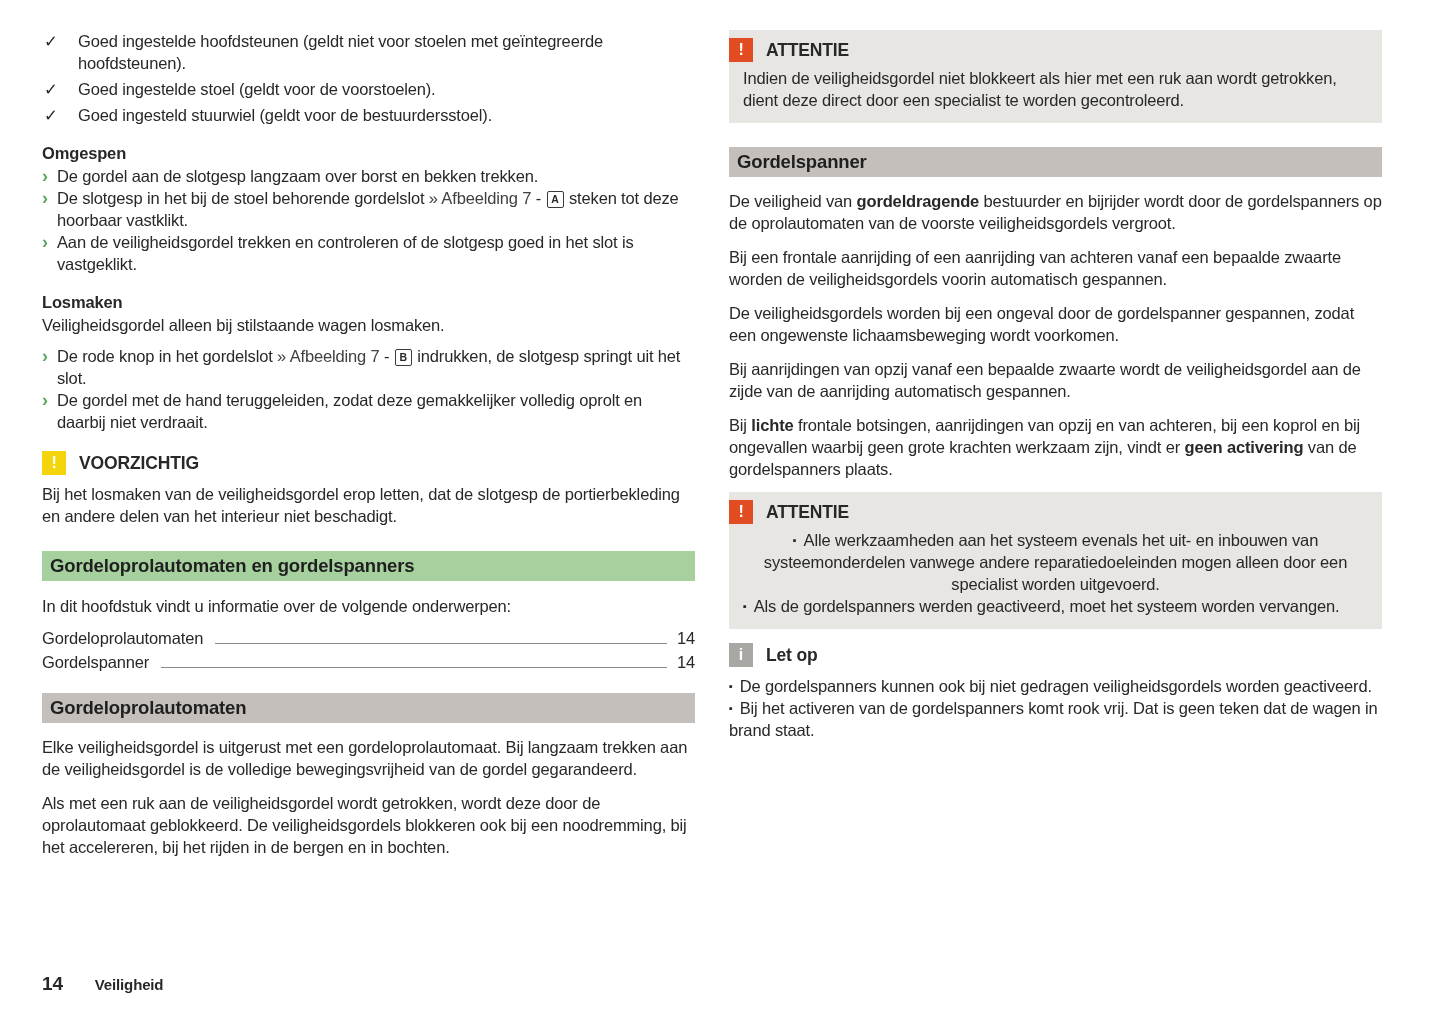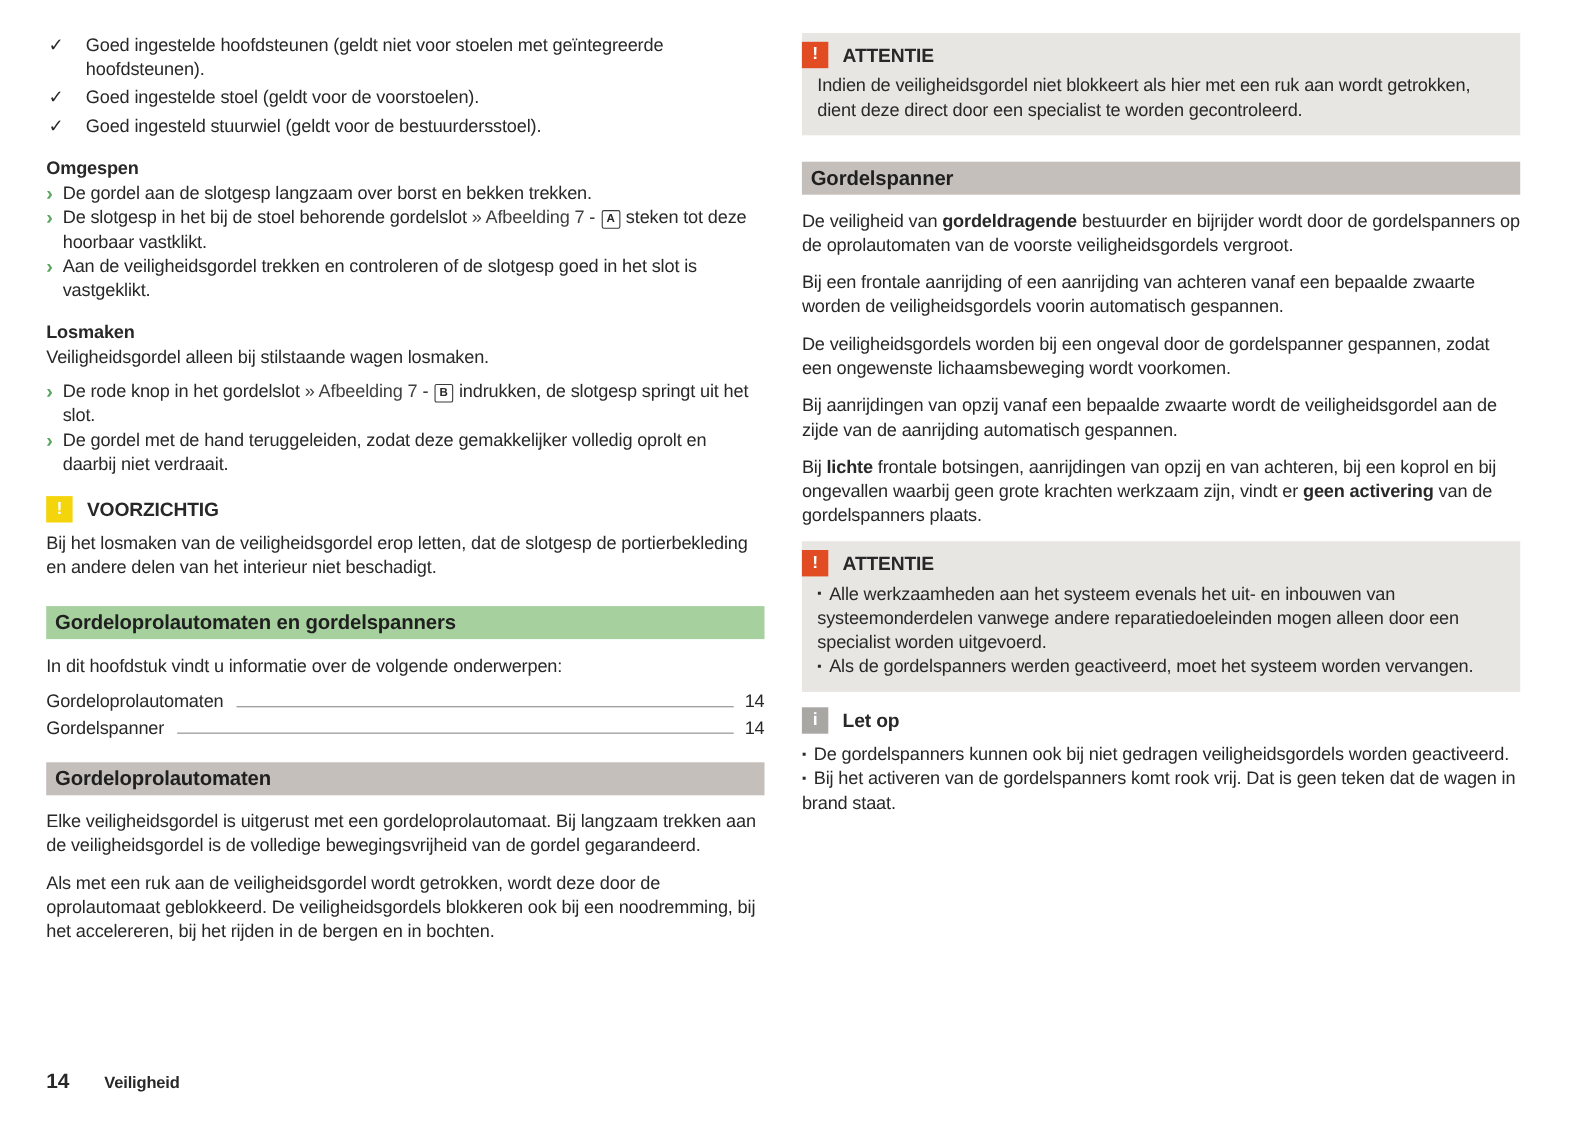--- a/index.html
+++ b/index.html
@@ -179,21 +179,21 @@
         <p class="para"><span>Bij aanrijdingen van opzij vanaf een bepaalde zwaarte wordt de veiligheidsgordel aan de zijde van de aanrijding automatisch gespannen.</span></p>
         <p class="para"><span>Bij </span><span class="b">lichte</span><span> frontale botsingen, aanrijdingen van opzij en van achteren, bij een koprol en bij ongevallen waarbij geen grote krachten werkzaam zijn, vindt er </span><span class="b">geen activering</span><span> van de gordelspanners plaats.</span></p>
       </div>
 
     <div class="attention-box">
       <div class="note-head">
         <span class="sq-icon icon-orange">!</span>
         <span>ATTENTIE</span>
       </div>
       <div>
-          <p style="margin: 0px;"><span class="sq-bullet">▪</span><span>Alle werkzaamheden aan het systeem evenals het uit- en inbouwen van systeemonderdelen vanwege andere reparatiedoeleinden mogen alleen door een specialist worden uitgevoerd.</span></p>
+          <p style="margin: 0px; text-align: center;"><span class="sq-bullet">▪</span><span>Alle werkzaamheden aan het systeem evenals het uit- en inbouwen van systeemonderdelen vanwege andere reparatiedoeleinden mogen alleen door een specialist worden uitgevoerd.</span></p>
           <p style="margin: 0px;"><span class="sq-bullet">▪</span><span>Als de gordelspanners werden geactiveerd, moet het systeem worden vervangen.</span></p>
         </div>
     </div>
 
     <div class="note-head letop-head">
       <span class="sq-icon icon-gray">i</span>
       <span>Let op</span>
     </div>
     <div>
         <p style="margin: 0px;"><span class="sq-bullet">▪</span><span>De gordelspanners kunnen ook bij niet gedragen veiligheidsgordels worden geactiveerd.</span></p>

